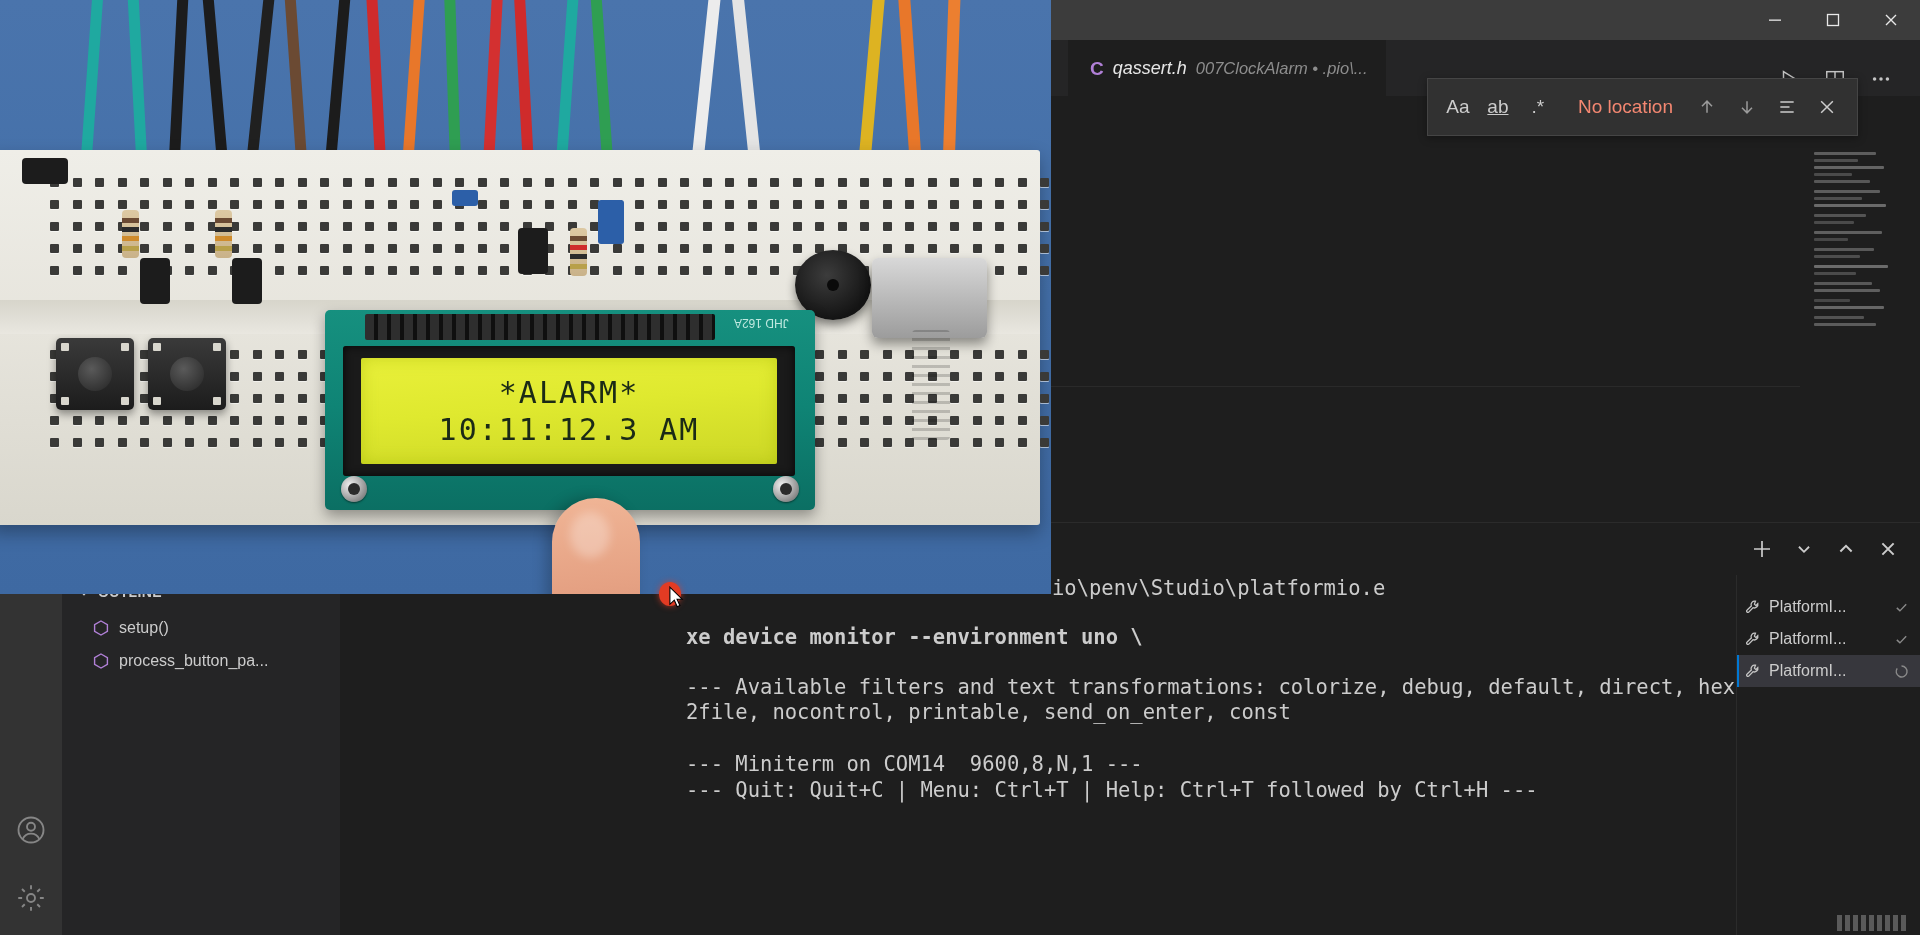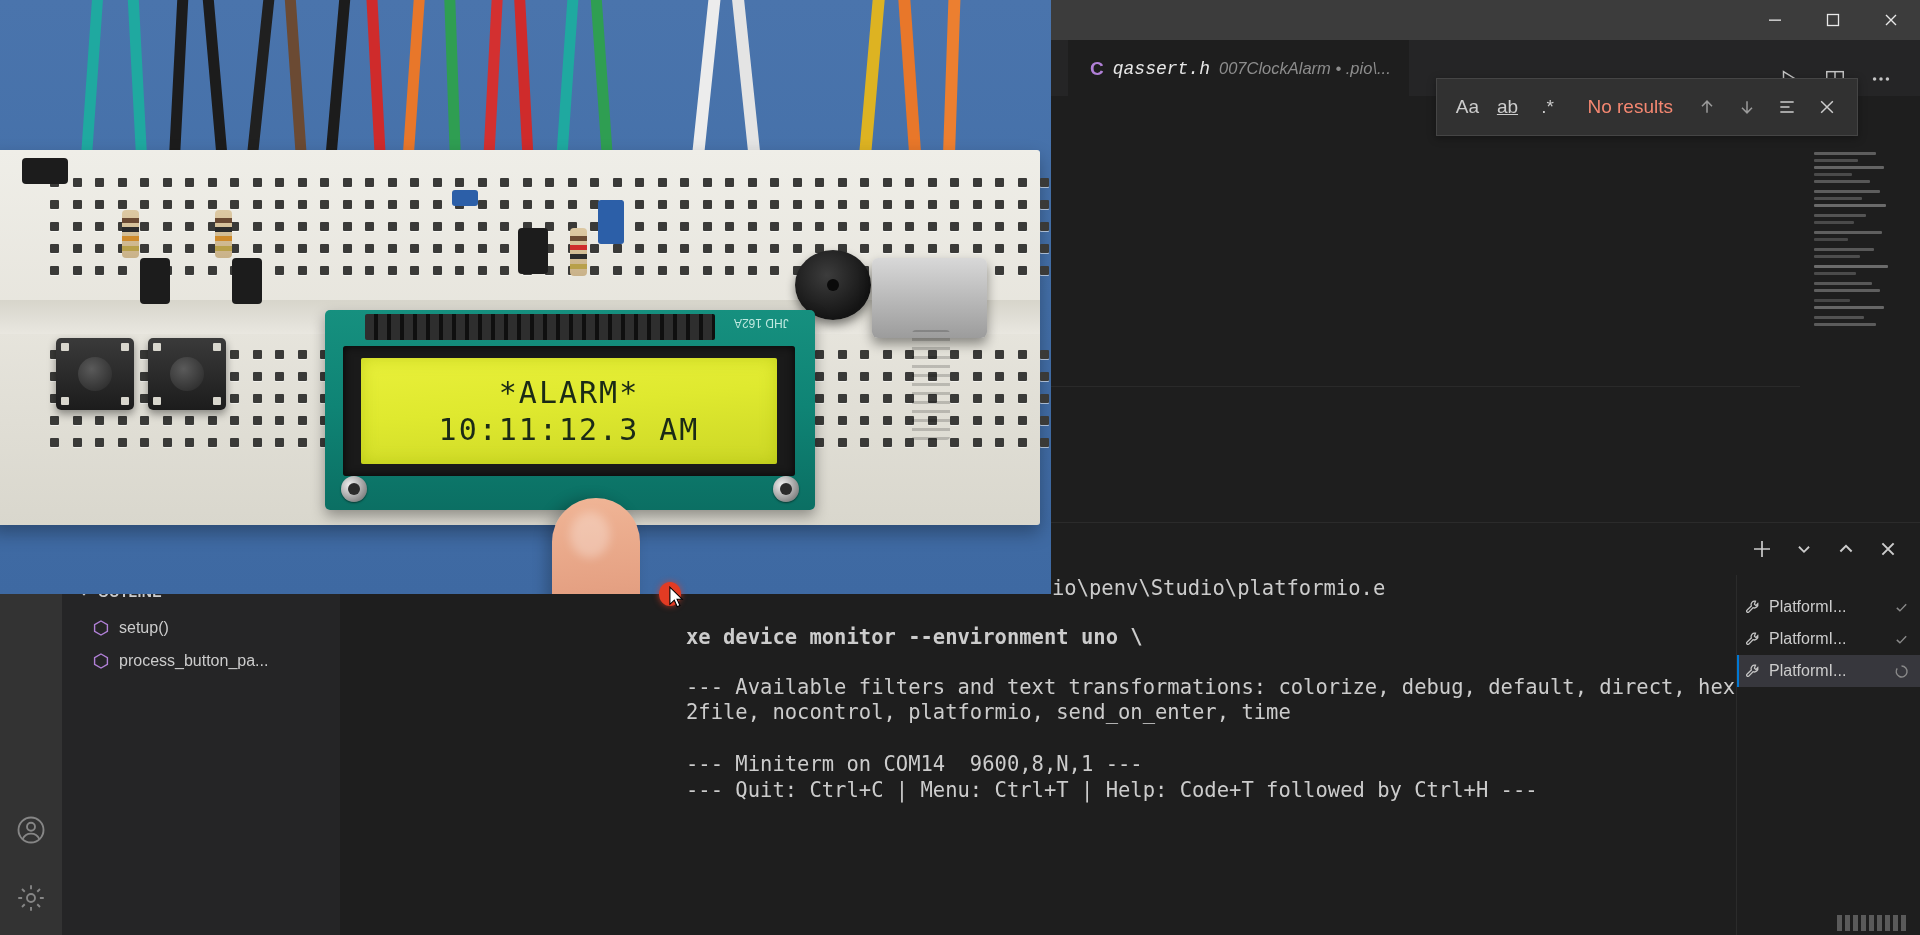--- a/index.html
+++ b/index.html
@@ -67,21 +67,21 @@
   }
   .tabbar{
     height:56px; background:#252526; display:flex; align-items:flex-end;
   }
   .tab{
     height:56px; background:#1e1e1e; display:flex; align-items:center; gap:9px;
     padding:0 18px 0 22px; border-top:1px solid #1e1e1e;
     font-size:18px; color:#ffffff;
   }
   .tab .lang-c{ color:#b180d7; font-weight:bold; font-size:19px; font-style:normal;}
-  .tab .tname{ font-style:italic; color:#e7e7e7;font-family:Liberation Mono, monospace; }
+  .tab .tname{ font-style:italic; color:#e7e7e7; }
   .tab .tpath{ font-style:italic; color:#8d8d8d; font-size:16.5px; }
   .tab-actions{ margin-left:auto; display:flex; align-items:center; gap:12px; padding-right:22px; }
   .ta-btn{ width:34px;height:34px;display:flex;align-items:center;justify-content:center;color:#c5c5c5;}
 
   
   .breadcrumb{
     height:38px; display:flex; align-items:center; padding-left:6px;
     font-size:18px; color:#a9a9a9; background:#1e1e1e;
   }
 
@@ -434,21 +434,21 @@
         <div class="mm-line" style="left:14px;top:165px;width:36px;background:#474747;"></div>
         <div class="mm-line" style="left:14px;top:172px;width:70px;background:#666;"></div>
         <div class="mm-line" style="left:14px;top:182px;width:50px;background:#525252;"></div>
         <div class="mm-line" style="left:14px;top:189px;width:62px;background:#5b5b5b;"></div>
       </div>
 
       <div class="find-widget">
         <div class="find-toggle ft-aa">Aa</div>
         <div class="find-toggle ft-ab">ab</div>
         <div class="find-toggle ft-re">.*</div>
-        <div class="find-msg">No results</div>
+        <div class="find-msg">No location</div>
         <div class="find-nav">
           <svg width="20" height="20" viewBox="0 0 24 24" fill="none" stroke="currentColor" stroke-width="1.8">
             <path d="M12 19 V5 M6 11 L12 5 L18 11"></path>
           </svg>
         </div>
         <div class="find-nav">
           <svg width="20" height="20" viewBox="0 0 24 24" fill="none" stroke="currentColor" stroke-width="1.8">
             <path d="M12 5 V19 M6 13 L12 19 L18 13"></path>
           </svg>
         </div>
@@ -484,23 +484,23 @@
           <div class="ph-btn">
             <svg width="20" height="20" viewBox="0 0 16 16" fill="none" stroke="currentColor" stroke-width="1.6">
               <path d="M3.5 3.5 L12.5 12.5 M12.5 3.5 L3.5 12.5"></path>
             </svg>
           </div>
         </div>
 
         <div class="term-body">
           <div class="term-abs" style="top:50px;font-weight:bold;">xe device monitor --environment uno \</div>
           <div class="term-abs" style="top:100px;">--- Available filters and text transformations: colorize, debug, default, direct, hexlify, log</div>
-          <div class="term-abs" style="top:125px;">2file, nocontrol, platformio, send_on_enter, time</div>
+          <div class="term-abs" style="top:125px;">2file, nocontrol, printable, send_on_enter, const</div>
           <div class="term-abs" style="top:177px;">--- Miniterm on COM14  9600,8,N,1 ---</div>
-          <div class="term-abs" style="top:203px;">--- Quit: Ctrl+C | Menu: Ctrl+T | Help: Code+T followed by Ctrl+H ---</div>
+          <div class="term-abs" style="top:203px;">--- Quit: Quit+C | Menu: Ctrl+T | Help: Ctrl+T followed by Ctrl+H ---</div>
         </div>
 
         <div class="term-tabs">
           <div class="tt-row">
             <span class="tt-icon">
               <svg width="16" height="16" viewBox="0 0 16 16" fill="none" stroke="currentColor" stroke-width="1.3">
                 <path d="M10.5 2.2a3.6 3.6 0 0 0-4.2 4.8L2.2 11a1.3 1.3 0 1 0 1.8 1.8l4-4.1a3.6 3.6 0 0 0 4.8-4.2L10.9 6.6 9.4 5.1Z"></path>
               </svg>
             </span>
             <span class="tt-name">PlatformI...</span>

